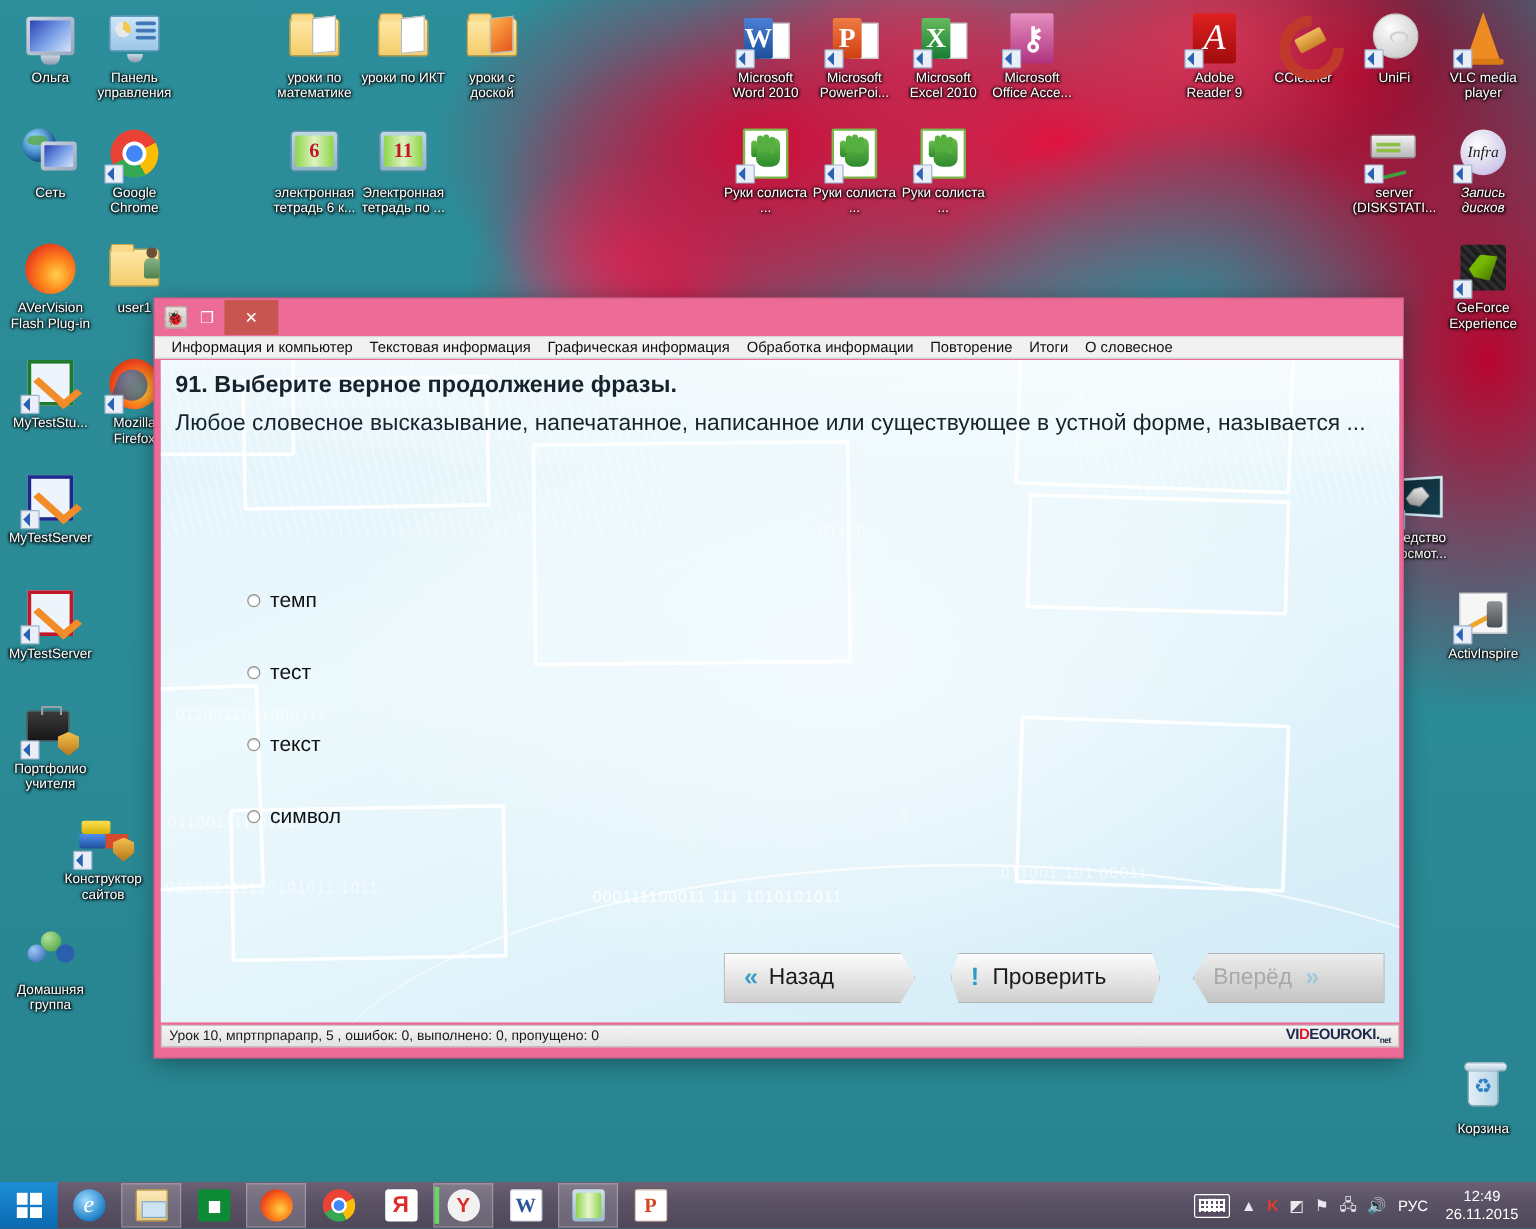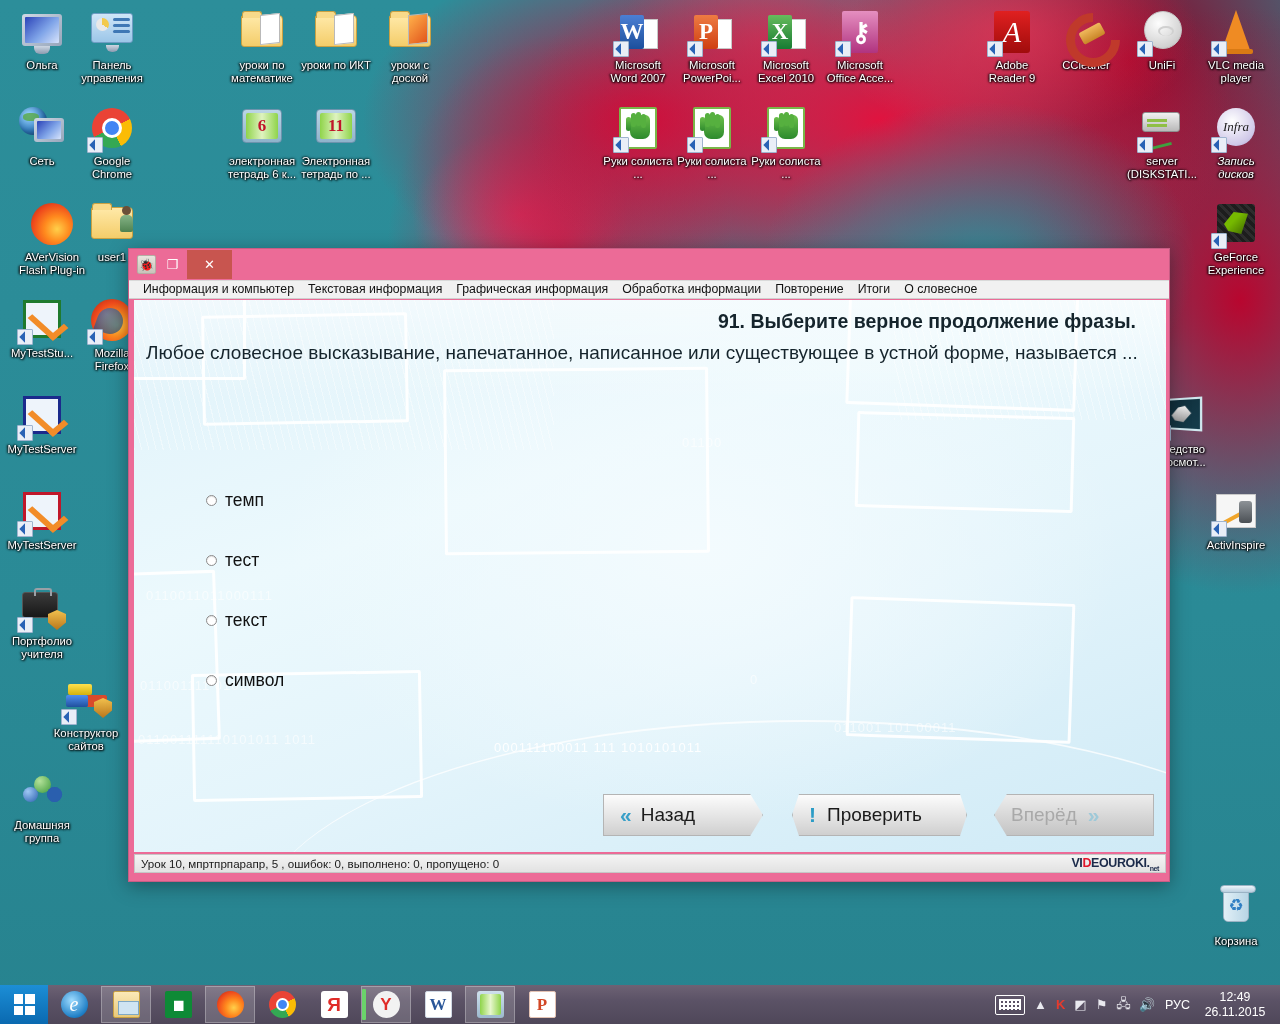--- a/index.html
+++ b/index.html
@@ -247,21 +247,21 @@
   .frm{position:absolute;border:3px solid rgba(255,255,255,.92);border-radius:2px;}
   .bits{position:absolute;color:rgba(255,255,255,.92);font-size:13px;letter-spacing:1px;
     font-family:Liberation Sans, sans-serif;white-space:nowrap;}
   .bits.dim{color:rgba(255,255,255,.6);}
   .swoosh{position:absolute;border-top:2px solid rgba(255,255,255,.75);border-radius:50%;}
   .hatch{position:absolute;opacity:.45;
     background:repeating-linear-gradient(76deg,rgba(255,255,255,.9) 0 1px,rgba(255,255,255,0) 1px 7px);}
 
   #qnum{
     position:absolute;left:12px;top:8px;right:30px;
-    font-size:19.5px;font-weight:bold;color:#15242c;line-height:27px;text-align:right;
+    font-size:19.5px;font-weight:bold;color:#15242c;line-height:27px;
   }
   #qtext{
     position:absolute;left:12px;top:36px;right:22px;
     font-size:19px;color:#15242c;line-height:34px;
   }
 
   #answers{position:absolute;left:72px;top:170px;}
   .answer{display:flex;align-items:center;height:60px;cursor:pointer;}
   .radio{
     width:11px;height:11px;border-radius:50%;border:1px solid #8c8c8c;background:#fff;
@@ -386,21 +386,21 @@
       </div>
       <div class="lbl">Сеть</div>
     </div>
     <div class="dicon" style="left: 76px; top: 104px;">
       <div class="glyph">
         <span class="chrome"></span>
         <span class="shortcut"></span>
       </div>
       <div class="lbl">Google Chrome</div>
     </div>
-    <div class="dicon" style="left: 16px; top: 200px;">
+    <div class="dicon" style="left: 6px; top: 200px;">
       <div class="glyph">
         <span class="aver"></span>
       </div>
       <div class="lbl">AVerVision Flash Plug-in</div>
     </div>
     <div class="dicon" style="left: 76px; top: 200px;">
       <div class="glyph">
         <span class="userfolder"></span>
         <span class="person"></span>
       </div>
@@ -497,21 +497,21 @@
       <div class="lbl">Электронная тетрадь по ...</div>
     </div>
     <div class="dicon" style="left: 602px; top: 8px;">
       <div class="glyph">
         <span class="officeicon">
           <u></u>
           <b style="background:linear-gradient(180deg,#4b7fd4,#1c4f9c)">W</b>
         </span>
         <span class="shortcut"></span>
       </div>
-      <div class="lbl">Microsoft Word 2007</div>
+      <div class="lbl">Microsoft Word 2010</div>
     </div>
     <div class="dicon" style="left: 676px; top: 8px;">
       <div class="glyph">
         <span class="officeicon">
           <u></u>
           <b style="background:linear-gradient(180deg,#ee7b43,#cf3f11)">P</b>
         </span>
         <span class="shortcut"></span>
       </div>
       <div class="lbl">Microsoft PowerPoi...</div>

